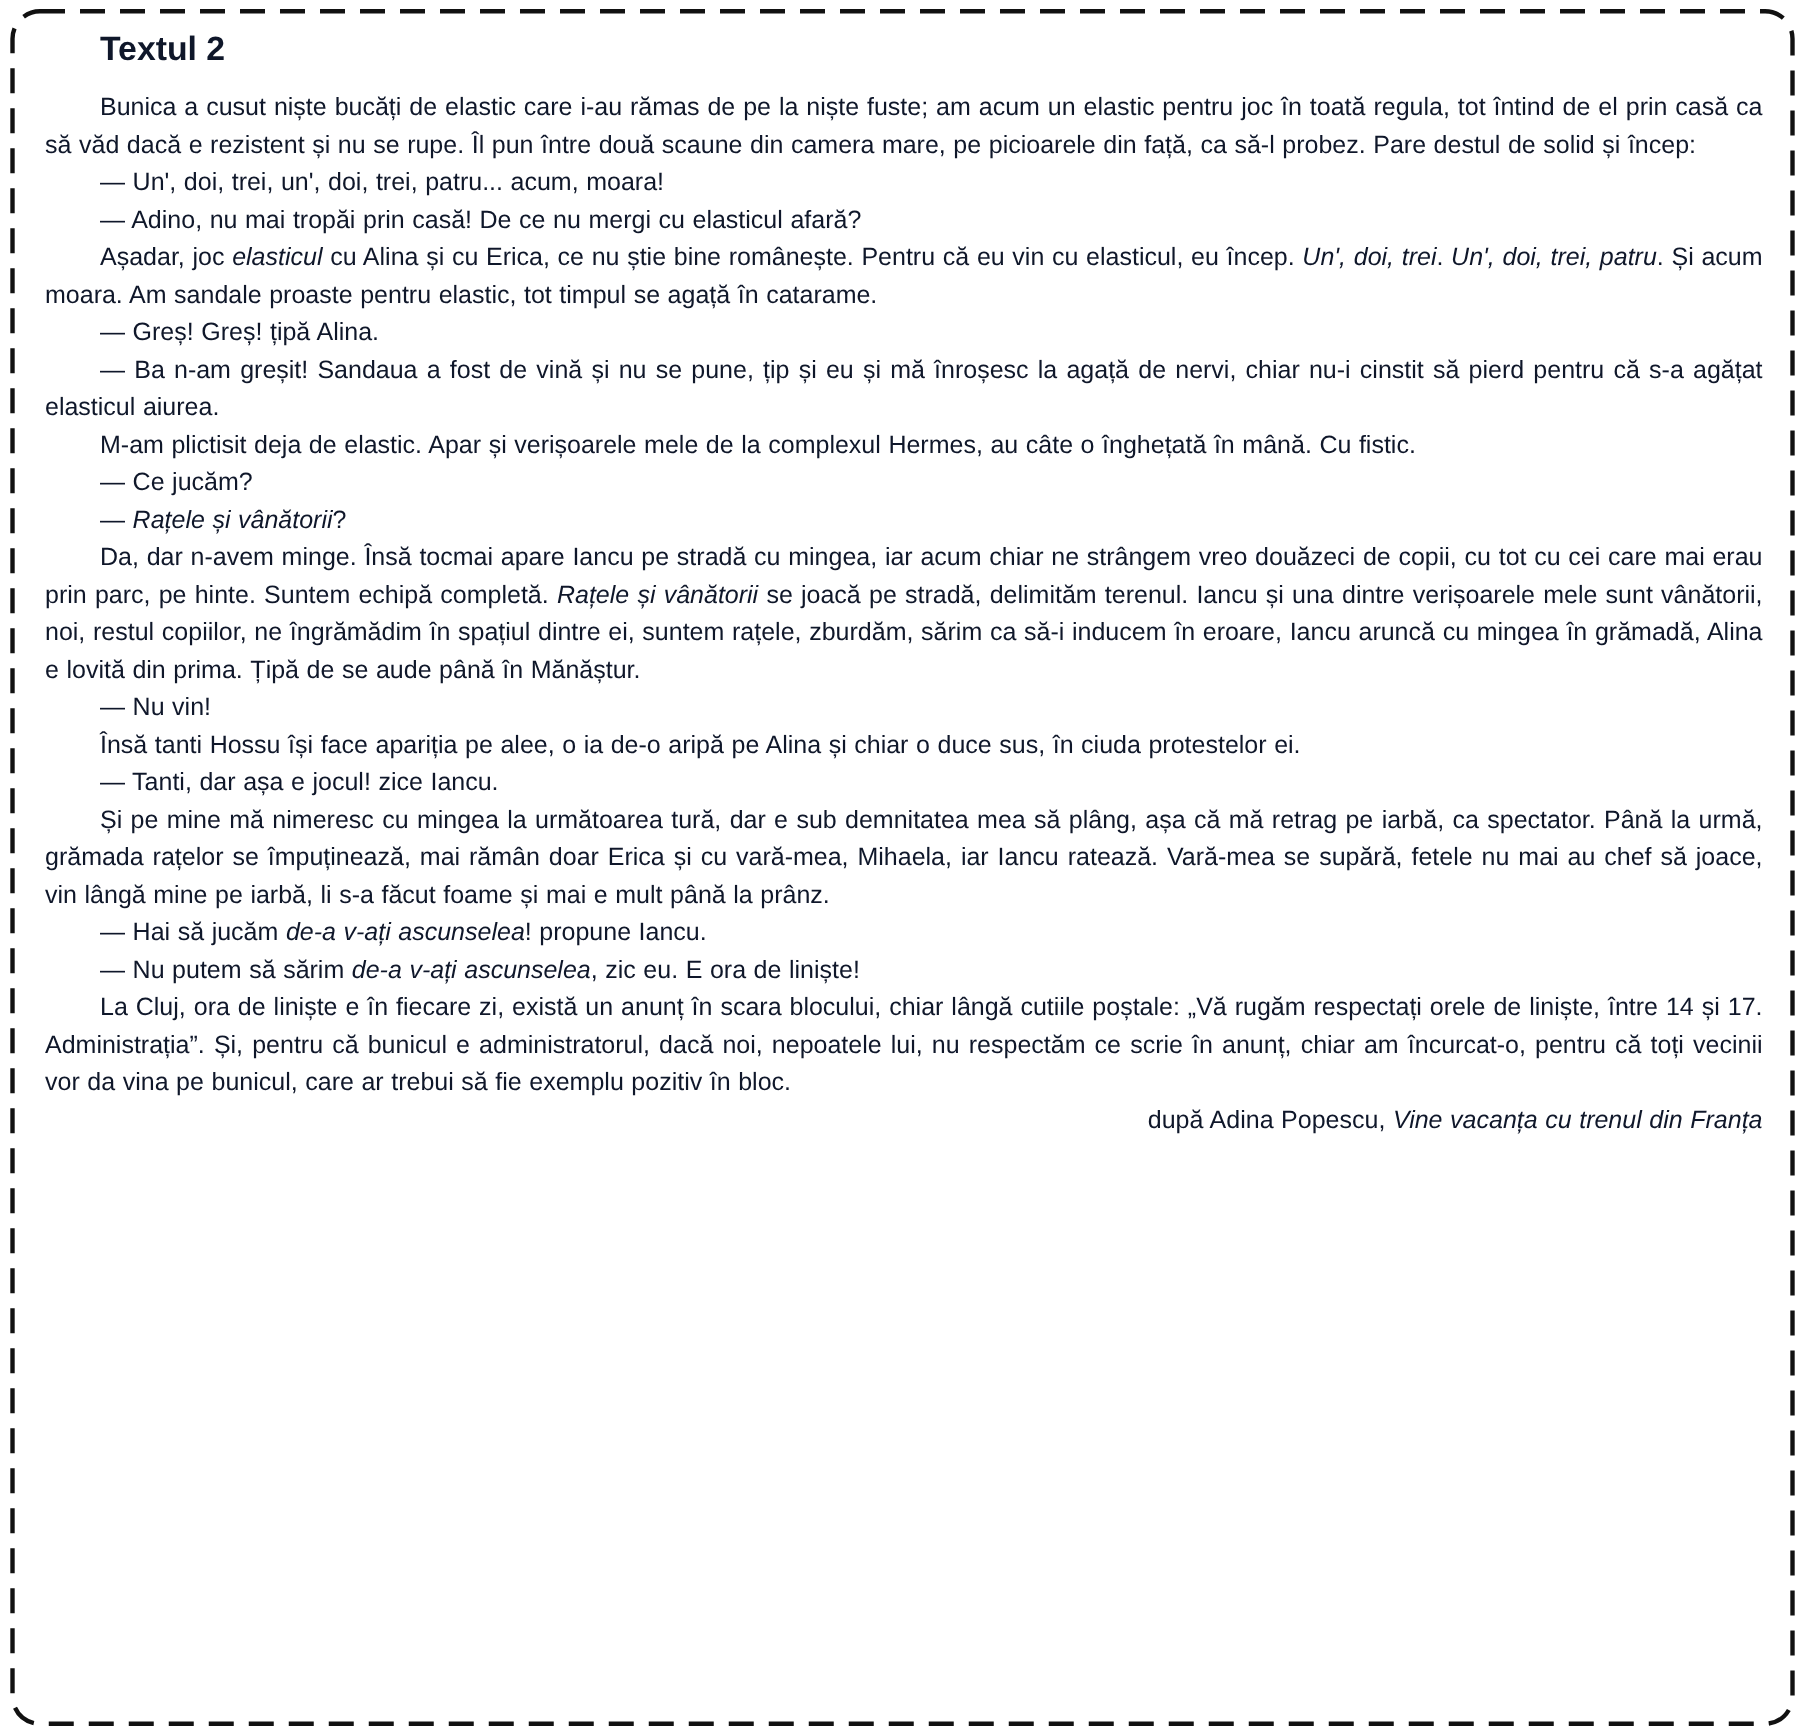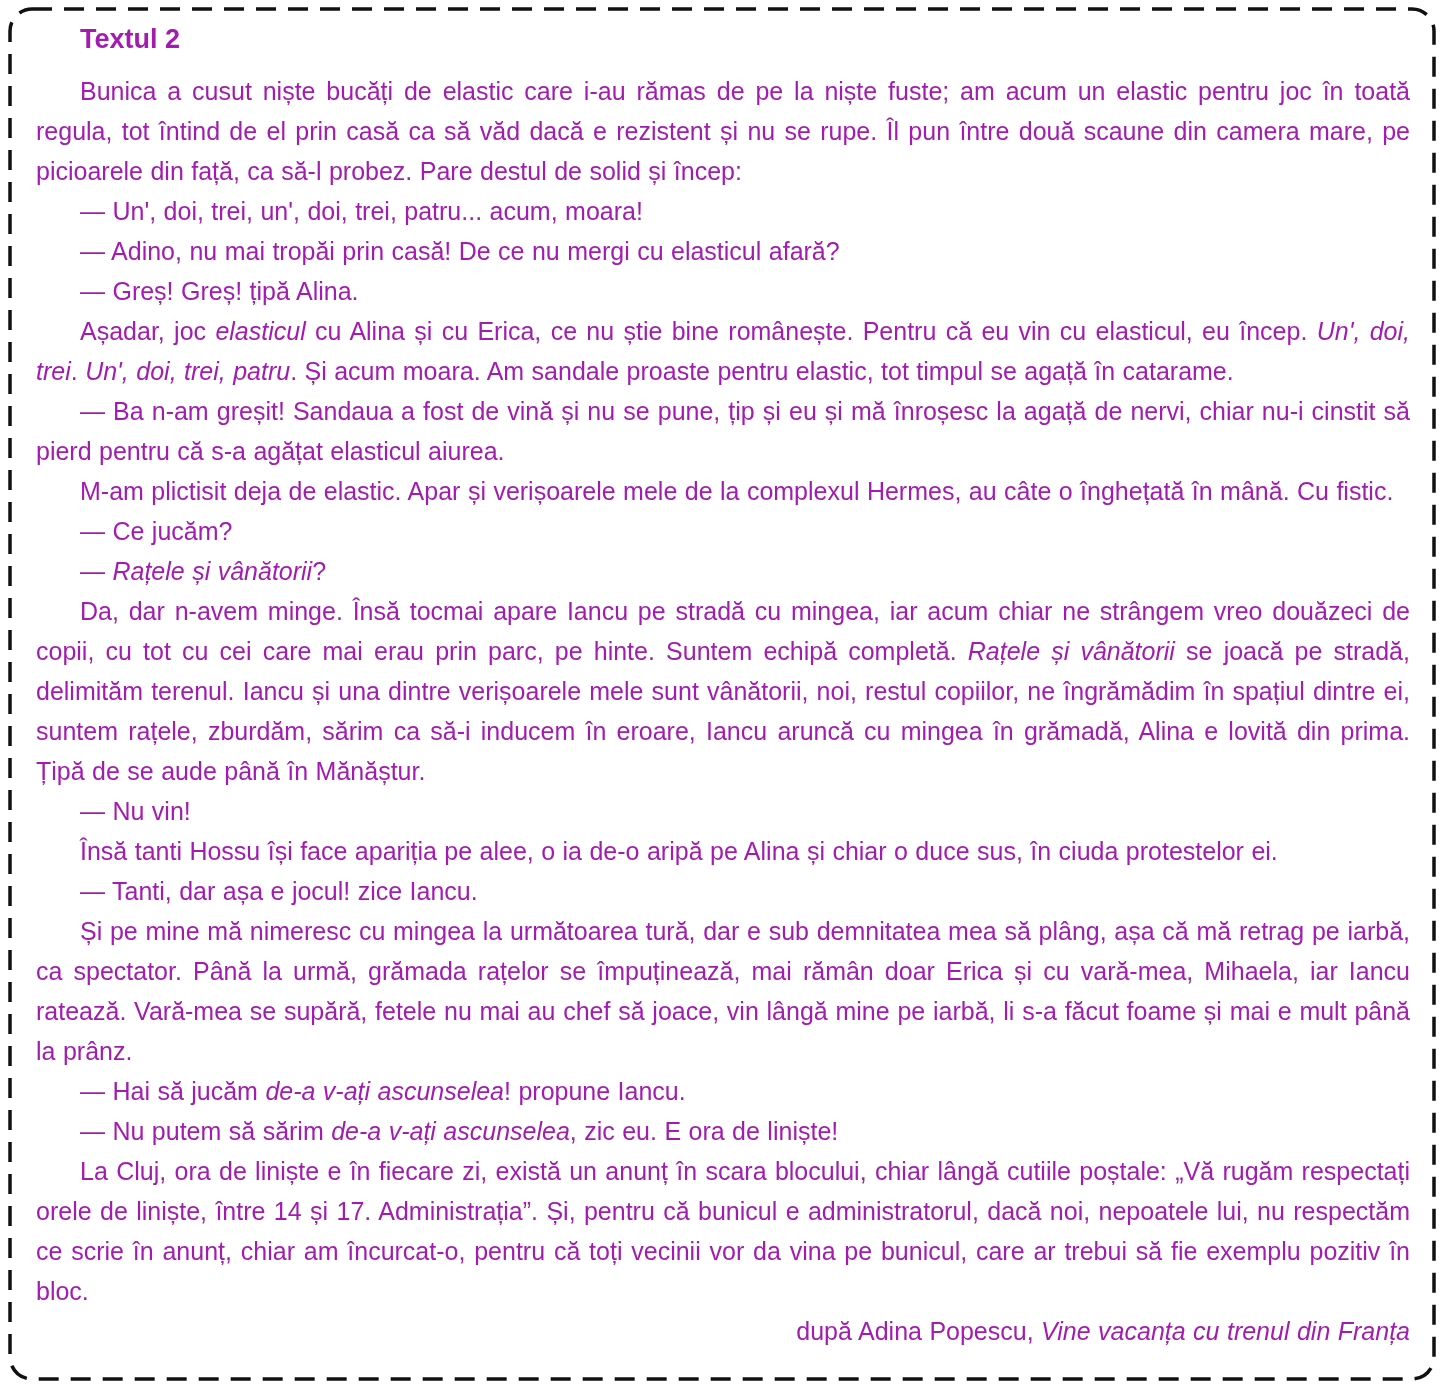--- a/index.html
+++ b/index.html
@@ -5,21 +5,21 @@
   html, body {
     margin: 0;
     padding: 0;
     background: #ffffff;
   }
   .page {
     position: relative;
     width: 1444px;
     height: 1388px;
     background: #ffffff;
-    color: #a21caf;
+    color: #0f172a;
     font-family: "Liberation Sans", sans-serif;
     overflow: hidden;
   }
   .frame-svg {
     position: absolute;
     left: 0;
     top: 0;
     pointer-events: none;
   }
   .content {
@@ -29,22 +29,22 @@
     top: 24px;
   }
   .doc-title {
     font-weight: bold;
     font-size: 27px;
     line-height: 31px;
     margin: 0 0 16px 44px;
   }
   .para {
     margin: 0;
-    font-size: 25px;
-    line-height: 40px;
+    font-size: 20px;
+    line-height: 30px;
     text-align: justify;
     text-indent: 44px;
     word-spacing: 0.5px;
   }
   .para em {
     font-style: italic;
   }
   .para.right {
     text-align: right;
     text-indent: 0;
@@ -56,22 +56,22 @@
 <div class="page">
   <svg class="frame-svg" width="1444" height="1388" viewBox="0 0 1444 1388">
     <rect x="10" y="9" width="1424" height="1370" rx="22" ry="22" fill="none" stroke="#111111" stroke-width="3.5" stroke-dasharray="20 12"></rect>
   </svg>
   <div class="content">
     <h1 class="doc-title">Textul 2</h1>
     <div>
         <p class="para"><span>Bunica a cusut niște bucăți de elastic care i-au rămas de pe la niște fuste; am acum un elastic pentru joc în toată regula, tot întind de el prin casă ca să văd dacă e rezistent și nu se rupe. Îl pun între două scaune din camera mare, pe picioarele din față, ca să-l probez. Pare destul de solid și încep:</span></p>
         <p class="para"><span>— Un', doi, trei, un', doi, trei, patru... acum, moara!</span></p>
         <p class="para"><span>— Adino, nu mai tropăi prin casă! De ce nu mergi cu elasticul afară?</span></p>
+        <p class="para"><span>Așadar, joc </span><em>elasticul</em><span> cu Alina și cu Erica, ce nu știe bine românește. Pentru că eu vin cu elasticul, eu încep. </span><em>Un', doi, trei</em><span>. </span><em>Un', doi, trei, patru</em><span>. Și acum moara. Am sandale proaste pentru elastic, tot timpul se agață în catarame.</span></p>
         <p class="para"><span>— Greș! Greș! țipă Alina.</span></p>
-        <p class="para"><span>Așadar, joc </span><em>elasticul</em><span> cu Alina și cu Erica, ce nu știe bine românește. Pentru că eu vin cu elasticul, eu încep. </span><em>Un', doi, trei</em><span>. </span><em>Un', doi, trei, patru</em><span>. Și acum moara. Am sandale proaste pentru elastic, tot timpul se agață în catarame.</span></p>
         <p class="para"><span>— Ba n-am greșit! Sandaua a fost de vină și nu se pune, țip și eu și mă înroșesc la agață de nervi, chiar nu-i cinstit să pierd pentru că s-a agățat elasticul aiurea.</span></p>
         <p class="para"><span>M-am plictisit deja de elastic. Apar și verișoarele mele de la complexul Hermes, au câte o înghețată în mână. Cu fistic.</span></p>
         <p class="para"><span>— Ce jucăm?</span></p>
         <p class="para"><span>— </span><em>Rațele și vânătorii</em><span>?</span></p>
         <p class="para"><span>Da, dar n-avem minge. Însă tocmai apare Iancu pe stradă cu mingea, iar acum chiar ne strângem vreo douăzeci de copii, cu tot cu cei care mai erau prin parc, pe hinte. Suntem echipă completă. </span><em>Rațele și vânătorii</em><span> se joacă pe stradă, delimităm terenul. Iancu și una dintre verișoarele mele sunt vânătorii, noi, restul copiilor, ne îngrămădim în spațiul dintre ei, suntem rațele, zburdăm, sărim ca să-i inducem în eroare, Iancu aruncă cu mingea în grămadă, Alina e lovită din prima. Țipă de se aude până în Mănăștur.</span></p>
         <p class="para"><span>— Nu vin!</span></p>
         <p class="para"><span>Însă tanti Hossu își face apariția pe alee, o ia de-o aripă pe Alina și chiar o duce sus, în ciuda protestelor ei.</span></p>
         <p class="para"><span>— Tanti, dar așa e jocul! zice Iancu.</span></p>
         <p class="para"><span>Și pe mine mă nimeresc cu mingea la următoarea tură, dar e sub demnitatea mea să plâng, așa că mă retrag pe iarbă, ca spectator. Până la urmă, grămada rațelor se împuținează, mai rămân doar Erica și cu vară-mea, Mihaela, iar Iancu ratează. Vară-mea se supără, fetele nu mai au chef să joace, vin lângă mine pe iarbă, li s-a făcut foame și mai e mult până la prânz.</span></p>
         <p class="para"><span>— Hai să jucăm </span><em>de-a v-ați ascunselea</em><span>! propune Iancu.</span></p>

